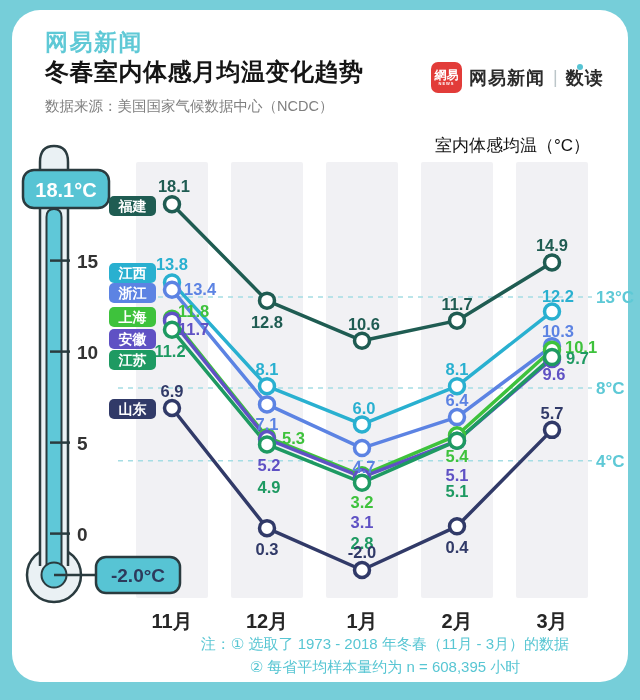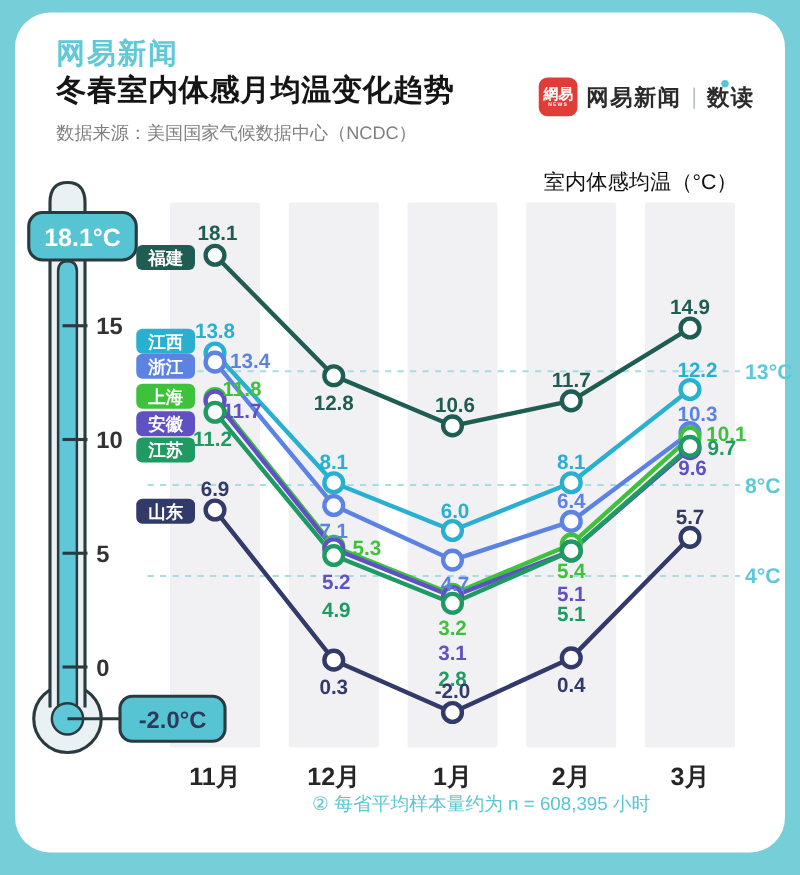--- a/index.html
+++ b/index.html
@@ -168,14 +168,15 @@
     <rect x="109" y="399" width="47" height="20" rx="5" fill="#313a68"></rect>
     <text x="132.5" y="414" fill="#ffffff" font-size="14" font-weight="bold" text-anchor="middle">山东</text>
     <text x="172" y="628" fill="#262626" font-size="20" font-weight="bold" text-anchor="middle">11月</text>
     <text x="267" y="628" fill="#262626" font-size="20" font-weight="bold" text-anchor="middle">12月</text>
     <text x="362" y="628" fill="#262626" font-size="20" font-weight="bold" text-anchor="middle">1月</text>
     <text x="457" y="628" fill="#262626" font-size="20" font-weight="bold" text-anchor="middle">2月</text>
     <text x="552" y="628" fill="#262626" font-size="20" font-weight="bold" text-anchor="middle">3月</text>
   </svg>
 
 <div class="notes">
+  <div>注：① 选取了 1973 - 2018 年冬春（11月 - 3月）的数据</div>
   <div>② 每省平均样本量约为 n = 608,395 小时</div>
 </div>
 
 </body></html>

